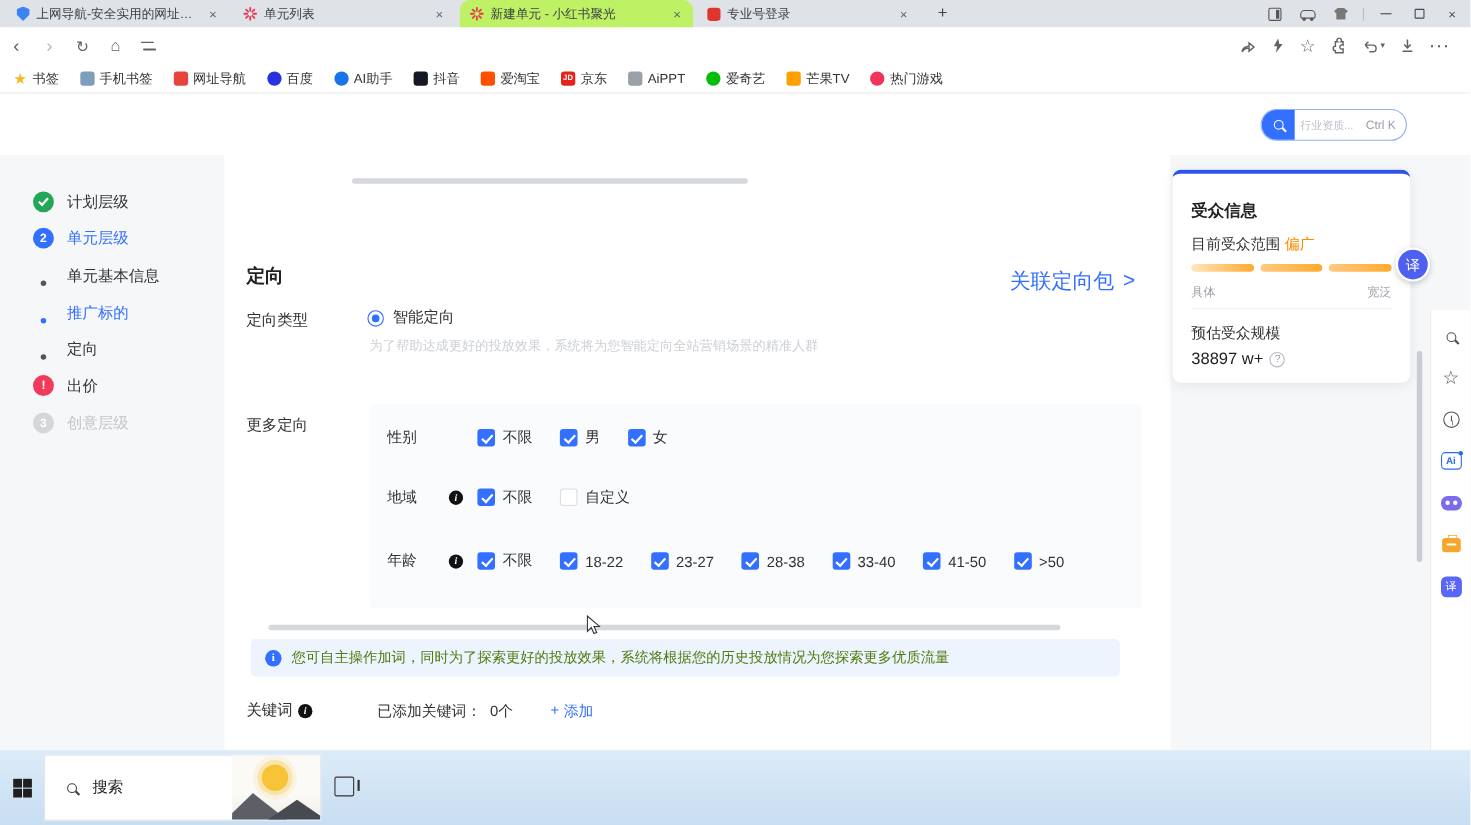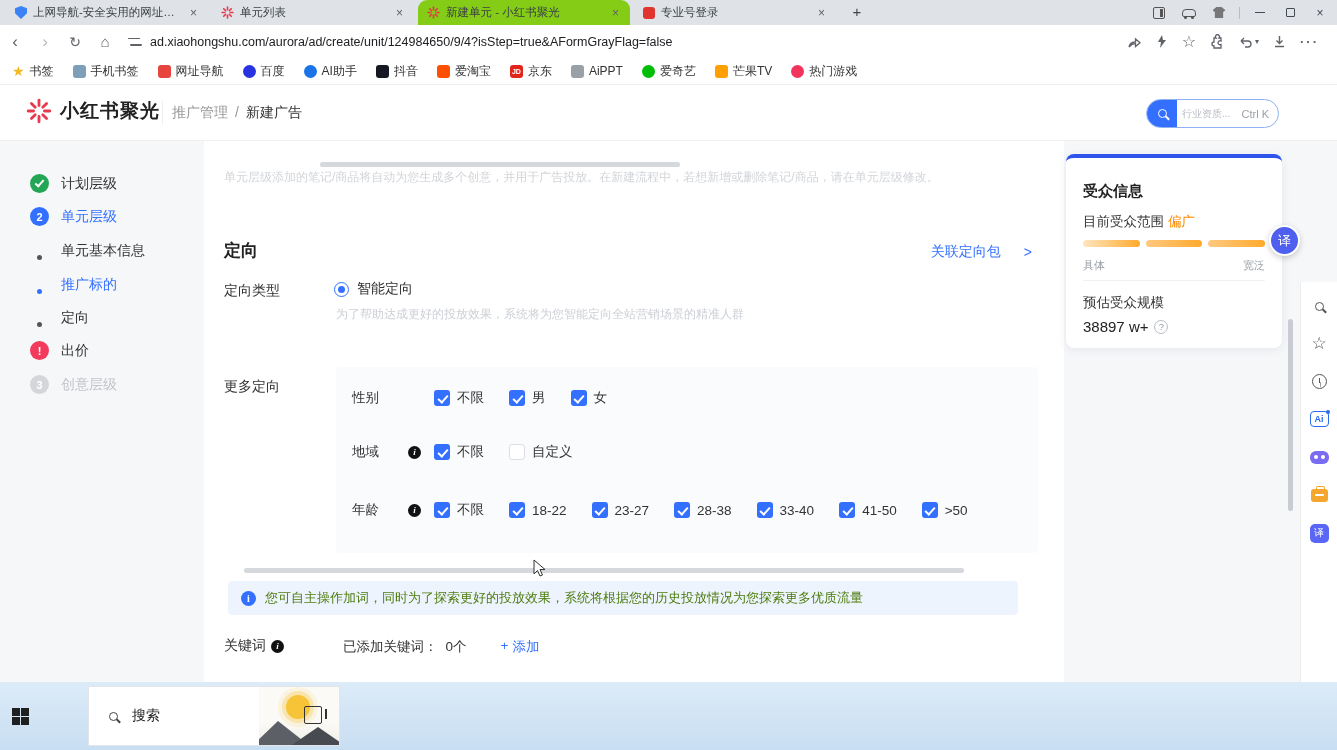--- a/index.html
+++ b/index.html
@@ -4,21 +4,21 @@
 <style>
   * { margin:0; padding:0; box-sizing:border-box; }
   html,body { width:1337px; height:750px; overflow:hidden; }
   body { font-family:"Liberation Sans",sans-serif; background:#fff; }
   .stage { position:relative; width:1337px; height:750px; overflow:hidden; background:#fff; }
 
   
   .tabbar { position:absolute; left:0; top:0; width:1337px; height:25px; background:#dfe3e8; }
   .tab { position:absolute; top:0; height:25px; display:flex; align-items:center; gap:6px; padding:0 9px; font-size:11.5px; color:#3c4043; }
   .tab .ttl { flex:1; white-space:nowrap; overflow:hidden; text-overflow:ellipsis; }
-  .tab.active { background:#84cc16; border-radius:9px 9px 0 0; }
+  .tab.active { background:#bef264; border-radius:9px 9px 0 0; }
   .tclose { font-size:12px; color:#5f6368; padding:0 2px; }
   .newtab { position:absolute; left:846px; top:2px; width:22px; height:22px; text-align:center; line-height:20px; font-size:15px; color:#444; }
   .fav-shield { width:12px; height:13px; flex:0 0 12px; background:#3b82f6; clip-path:polygon(50% 0,100% 18%,100% 55%,50% 100%,0 55%,0 18%); }
   .fav-red { width:12px; height:12px; flex:0 0 12px; border-radius:3px; background:#e0342f; }
   .sparkbox { width:13px; height:13px; flex:0 0 13px; }
   .winctrl { position:absolute; right:4px; top:0; height:25px; display:flex; align-items:center; gap:4px; }
   .wbtn { width:26px; height:22px; display:flex; align-items:center; justify-content:center; color:#454950; font-size:12px; }
   .ic-panel { width:12px; height:12px; border:1.3px solid #555; border-radius:2px; position:relative; }
   .ic-panel::after { content:""; position:absolute; right:1px; top:1px; bottom:1px; width:3px; background:#555; }
   .ic-car { width:14px; height:8px; border:1.3px solid #555; border-radius:4px 4px 2px 2px; position:relative; }
@@ -72,21 +72,21 @@
   .stat-done { background:#23a757; } .stat-cur { background:#3370ff; } .stat-err { background:#f23a5c; } .stat-fut { background:#d4d6da; }
   .ck { width:5px; height:9px; border:solid #fff; border-width:0 2px 2px 0; transform:rotate(42deg); margin-top:-2px; }
   .sdot { width:5px; height:5px; border-radius:50%; background:#555; margin:0 7px; flex:0 0 5px; }
   .sdot.blue { background:#3370ff; }
 
   
   .mainpanel { position:absolute; left:204px; top:0; width:860px; height:541px; background:#fff; overflow:hidden; }
   .hbar { position:absolute; height:5px; border-radius:3px; background:#d5d8dc; }
   .fadenote { position:absolute; left:20px; top:28px; width:760px; font-size:12px; color:#d2d5d9; white-space:nowrap; overflow:hidden; }
   .sectitle { position:absolute; left:20px; top:98px; font-size:17px; font-weight:bold; color:#222; }
-  .seclink { position:absolute; right:32px; top:102px; font-size:14px; color:#3370ff; display:flex; gap:23px; align-items:center; }
+  .seclink { position:absolute; right:32px; top:102px; font-size:19px; color:#3370ff; display:flex; gap:8px; align-items:center; }
   .rowlabel { position:absolute; left:20px; font-size:14px; color:#333; }
   .radiorow { position:absolute; left:130px; top:139px; display:flex; align-items:center; gap:8px; font-size:14px; color:#333; }
   .radio { width:15px; height:15px; border:1.3px solid #3370ff; border-radius:50%; position:relative; flex:0 0 15px; }
   .radio::after { content:""; position:absolute; inset:3px; background:#3370ff; border-radius:50%; }
   .smartdesc { position:absolute; left:132px; top:165px; font-size:12px; color:#ccd0d5; }
   .morepanel { position:absolute; left:132px; top:226px; width:702px; height:186px; background:#fafbfc; border-radius:4px; }
   .mrow { position:absolute; left:16px; display:flex; align-items:center; }
   .mlab { width:56px; font-size:13.5px; color:#333; flex:0 0 56px; }
   .islot { width:26px; flex:0 0 26px; display:flex; }
   .info { width:13px; height:13px; border-radius:50%; background:#111; color:#fff; font-size:9px; font-style:italic; font-weight:bold; display:flex; align-items:center; justify-content:center; font-family:"Liberation Serif",serif; }
@@ -133,21 +133,21 @@
   .ic-case::before { content:""; position:absolute; left:5px; top:-3px; width:7px; height:3px; border:1.5px solid #f5a62c; border-bottom:none; border-radius:2px 2px 0 0; }
   .ic-case::after { content:""; position:absolute; left:4px; top:5px; width:9px; height:2px; background:#fff; border-radius:1px; }
   .ic-trans { width:19px; height:19px; background:#5a66f5; border-radius:5px; color:#fff; font-size:10px; display:flex; align-items:center; justify-content:center; }
   .ic-bot { width:22px; height:20px; border:3px solid #2aa7e8; border-radius:50% 50% 50% 12%; position:relative; background:#fff; }
   .ic-bot::after { content:""; position:absolute; left:3px; top:5px; width:3px; height:4px; background:#2aa7e8; border-radius:1px; box-shadow:7px 0 0 #2aa7e8; }
 
   
   .taskbar { position:absolute; left:0; top:682px; width:1337px; height:68px; background:linear-gradient(#dcebf8,#c8def2); }
   .winlogo { position:absolute; left:12px; top:26px; width:17px; height:17px; display:grid; grid-template-columns:8px 8px; grid-template-rows:8px 8px; gap:1px; }
   .winlogo span { background:#1f1f1f; }
-  .tsearch { position:absolute; left:40px; top:4px; width:252px; height:60px; background:#fff; border:1px solid #e2e6ea; display:flex; align-items:center;margin-left:48px; }
+  .tsearch { position:absolute; left:40px; top:4px; width:252px; height:60px; background:#fff; border:1px solid #e2e6ea; display:flex; align-items:center; }
   .tsearch .mag { color:#444; margin-left:20px; }
   .tsearch .ph { font-size:14px; color:#222; margin-left:14px; flex:1; }
   .sunrise { width:80px; height:58px; position:relative; overflow:hidden; background:linear-gradient(#fbfaf6 60%,#eeede7); }
   .sun { position:absolute; left:27px; top:8px; width:24px; height:24px; border-radius:50%; background:#f7c337; box-shadow:0 0 0 4px rgba(247,195,55,.3),0 0 0 8px rgba(247,195,55,.12); }
   .mtn1 { position:absolute; left:-8px; bottom:-2px; width:60px; height:26px; background:#5c6066; clip-path:polygon(0 100%,45% 0,100% 100%); }
   .mtn2 { position:absolute; left:30px; bottom:-2px; width:58px; height:20px; background:#474b51; clip-path:polygon(0 100%,50% 0,100% 100%); }
   .taskview { position:absolute; left:304px; top:24px; width:18px; height:18px; border:1.6px solid #333; border-radius:2px; }
   .taskview::after { content:""; position:absolute; right:-6px; top:2px; width:1.6px; height:10px; background:#333; box-shadow:0 0 0 0 #333; }
 
   
@@ -223,21 +223,20 @@
     </div>
   </div>
 
   <div class="addrbar">
     <span class="navic" style="font-size:17px;">‹</span>
     <span class="navic dis" style="font-size:17px;">›</span>
     <span class="navic" style="font-size:14px;">↻</span>
     <span class="navic" style="font-size:15px;">⌂</span>
     <div class="urlwrap">
       <span class="tune"></span>
-      <span class="urltext">ad.xiaohongshu.com/aurora/ad/create/unit/124984650/9/4?isStep=true&amp;AFormGrayFlag=false</span>
     </div>
     <div class="addr-right">
       <svg width="16" height="16" viewBox="0 0 16 16">
           <path d="M3 13 C4 9 7 8 9.5 8 V5 L14 8.7 L9.5 12.5 V9.7 C7 9.7 5 10.6 3 13 Z" fill="none" stroke="#5f6368" stroke-width="1.3"></path>
         </svg>
       <svg width="14" height="15" viewBox="0 0 14 15">
           <path d="M7 1 L3 8 H6 L5 14 L11 6 H8 Z" fill="#5f6368"></path>
         </svg>
       <span class="glyph" style="font-size:16px;">☆</span>
       <svg width="16" height="16" viewBox="0 0 16 16">
@@ -300,43 +299,20 @@
     <span class="bk">
         <span class="bkico" style="background:#ff9f00;"></span>
         <span>芒果TV</span>
       </span>
     <span class="bk">
         <span class="bkico" style="background:#f2335b;border-radius:50%;"></span>
         <span>热门游戏</span>
       </span>
   </div>
 
-  <div class="apphead">
-    <div class="logo">
-      <svg viewBox="0 0 24 24" width="26" height="26">
-          <g stroke="#e83a4e" stroke-width="2.6" stroke-linecap="round">
-            <line x1="17" y1="12" x2="22" y2="12"></line>
-            <line x1="15.5" y1="15.5" x2="19" y2="19"></line>
-            <line x1="12" y1="17" x2="12" y2="22"></line>
-            <line x1="8.5" y1="15.5" x2="5" y2="19"></line>
-            <line x1="7" y1="12" x2="2" y2="12"></line>
-            <line x1="8.5" y1="8.5" x2="5" y2="5"></line>
-            <line x1="12" y1="7" x2="12" y2="2"></line>
-            <line x1="15.5" y1="8.5" x2="19" y2="5"></line>
-          </g>
-        </svg>
-      <span class="logotext">小红书聚光</span>
-    </div>
-    <div class="hsep"></div>
-    <div class="crumb">
-      <span>推广管理</span>
-      <span>/</span>
-      <span class="cur">新建广告</span>
-    </div>
-  </div>
   <div class="hsearch">
     <span class="hsbtn">
         <span class="mag"></span>
       </span>
     <span class="hph">行业资质...</span>
     <span class="hkey">Ctrl K</span>
   </div>
 
   <div class="content">
 
@@ -366,21 +342,20 @@
       <span class="sicon stat-err">!</span>
       <span class="slabel">出价</span>
     </div>
     <div class="step" style="top:233px;">
       <span class="sicon stat-fut">3</span>
       <span class="slabel gray">创意层级</span>
     </div>
 
     <div class="mainpanel">
       <div class="hbar" style="left:116px;top:21px;width:360px;"></div>
-      <div class="fadenote">单元层级添加的笔记/商品将自动为您生成多个创意，并用于广告投放。在新建流程中，若想新增或删除笔记/商品，请在单元层级修改。</div>
 
       <div class="sectitle">定向</div>
       <div class="seclink">
         <span>关联定向包</span>
           <span>&gt;</span>
       </div>
 
       <div class="rowlabel" style="top:141px;">定向类型</div>
       <div class="radiorow">
         <span class="radio"></span>

